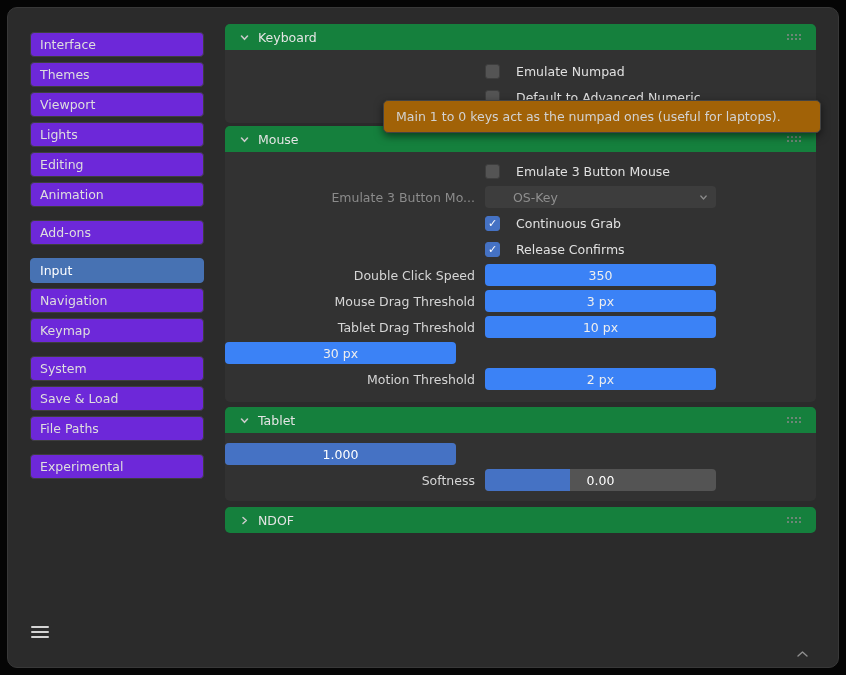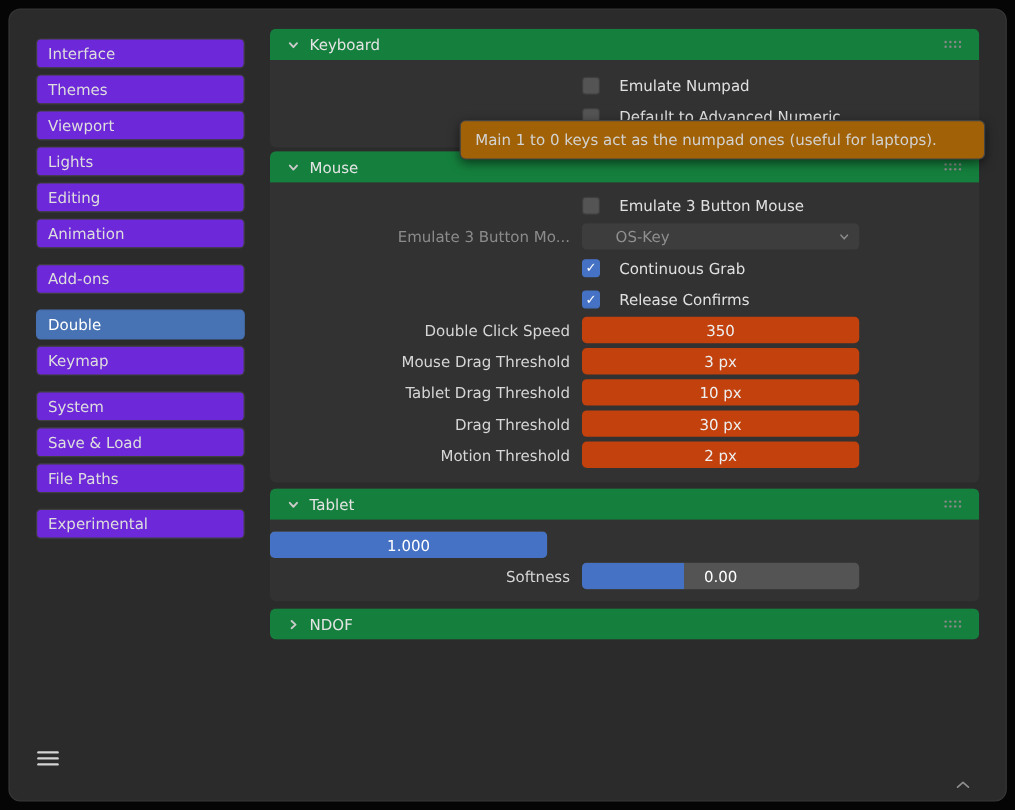--- a/index.html
+++ b/index.html
@@ -45,21 +45,21 @@
   .row-label.disabled { color:#8b8b8b; }
 
   .cb-row { margin-left:260px;gap:9px; }
   .checkbox { width:15px; height:15px; border-radius:3px; background:#545454; border:1px solid #3e3e3e;
               display:flex; align-items:center; justify-content:center; cursor:pointer; flex:0 0 auto; }
   .checkbox .tick { display:none; font-size:11px; color:#fff; line-height:1; }
   .checkbox.checked { background:var(--accent,#4572c4); border-color:var(--accent,#4572c4); }
   .checkbox.checked .tick { display:block; }
   .cb-label { margin-left:7px; font-size:12.5px; color:#e0e0e0; cursor:pointer; }
 
-  .num-field { width:231px; height:22px; background:#c2410c; border-radius:4px;
+  .num-field { width:231px; height:22px; background:#3b82f6; border-radius:4px;
                display:flex; align-items:center; justify-content:center;
                font-size:12.5px; color:#eeeeee; cursor:pointer; }
   .dropdown { width:231px; height:22px; background:#3d3d3d; border-radius:4px;
               display:flex; align-items:center; padding:0 8px 0 28px; cursor:default; }
   .dropdown-value { color:#8f8f8f; font-size:12.5px; }
   .dropdown .chev { margin-left:auto; }
 
   .slider { position:relative; width:231px; height:22px; background:#545454; border-radius:4px;
             overflow:hidden; cursor:pointer; }
   .slider-fill { position:absolute; left:0; top:0; bottom:0; background:var(--accent,#4572c4); }
@@ -81,21 +81,22 @@
   <div class="window"></div>
 
   <nav class="sidebar">
     <div class="nav-btn">Interface</div>
     <div class="nav-btn">Themes</div>
     <div class="nav-btn">Viewport</div>
     <div class="nav-btn">Lights</div>
     <div class="nav-btn">Editing</div>
     <div class="nav-btn">Animation</div>
     <div class="nav-btn group-start">Add-ons</div>
-    <div class="nav-btn group-start active">Double</div>
+    <div class="nav-btn group-start active">Input</div>
+    <div class="nav-btn">Navigation</div>
     <div class="nav-btn">Keymap</div>
     <div class="nav-btn group-start">System</div>
     <div class="nav-btn">Save &amp; Load</div>
     <div class="nav-btn">File Paths</div>
     <div class="nav-btn group-start">Experimental</div>
   </nav>
 
   <div class="hamburger">
     <span></span>
       <span></span>
@@ -170,21 +171,20 @@
         </div>
         <div class="row">
           <span class="row-label">Mouse Drag Threshold</span>
           <div class="num-field">3 px</div>
         </div>
         <div class="row">
           <span class="row-label">Tablet Drag Threshold</span>
           <div class="num-field">10 px</div>
         </div>
         <div class="row">
-          <span class="row-label">Drag Threshold</span>
           <div class="num-field">30 px</div>
         </div>
         <div class="row">
           <span class="row-label">Motion Threshold</span>
           <div class="num-field">2 px</div>
         </div>
       </div>
     </section>
 
     <section class="panel mb6">

